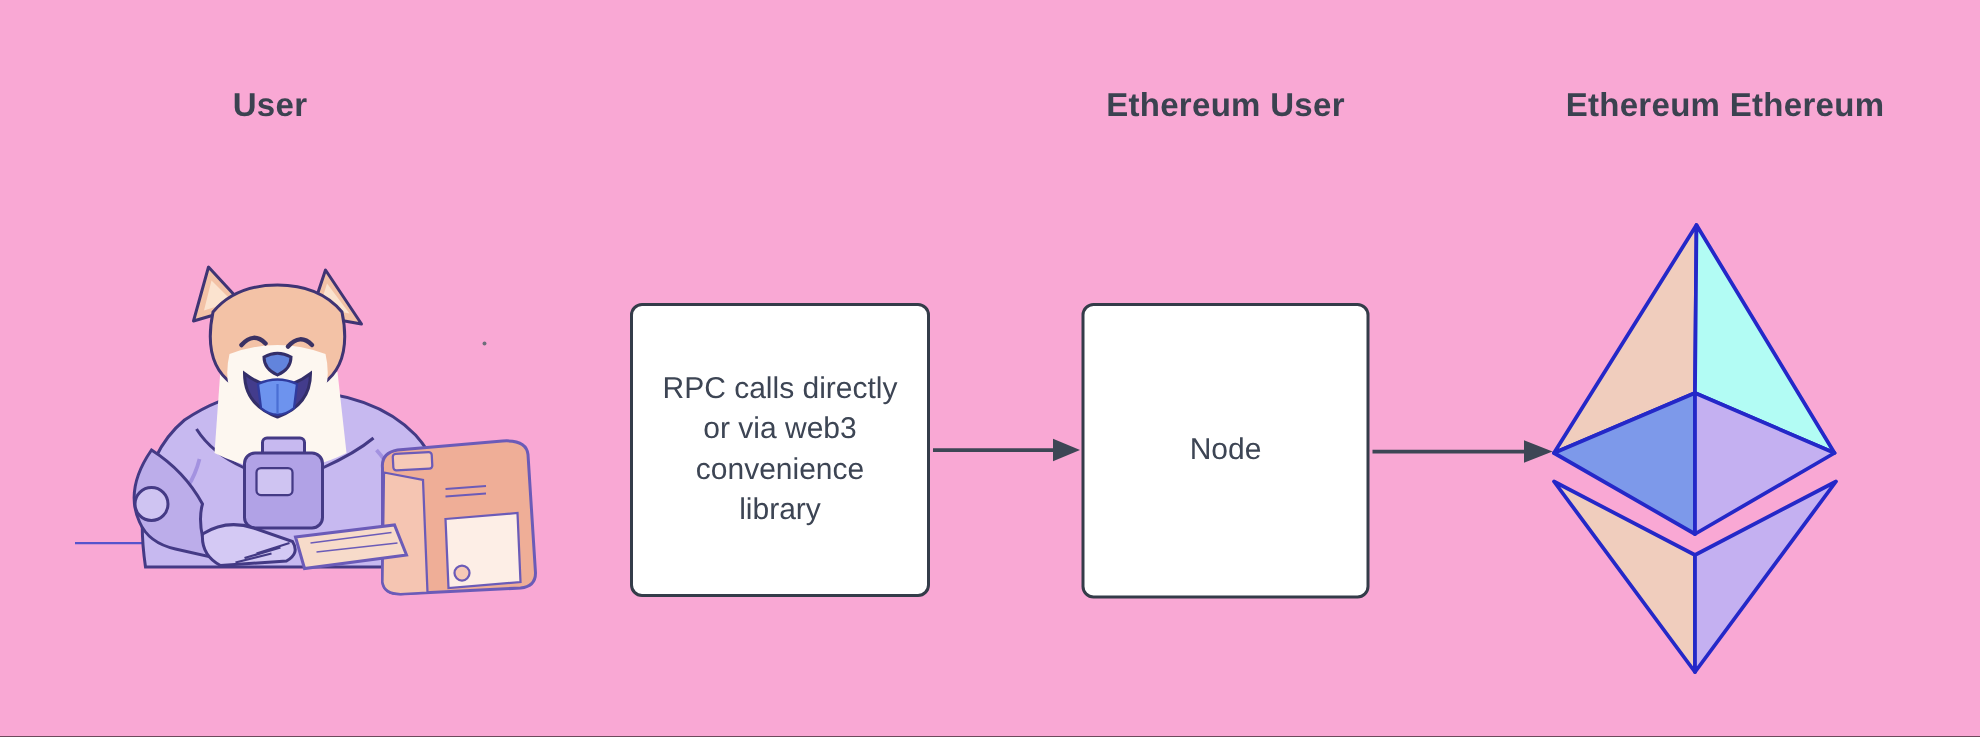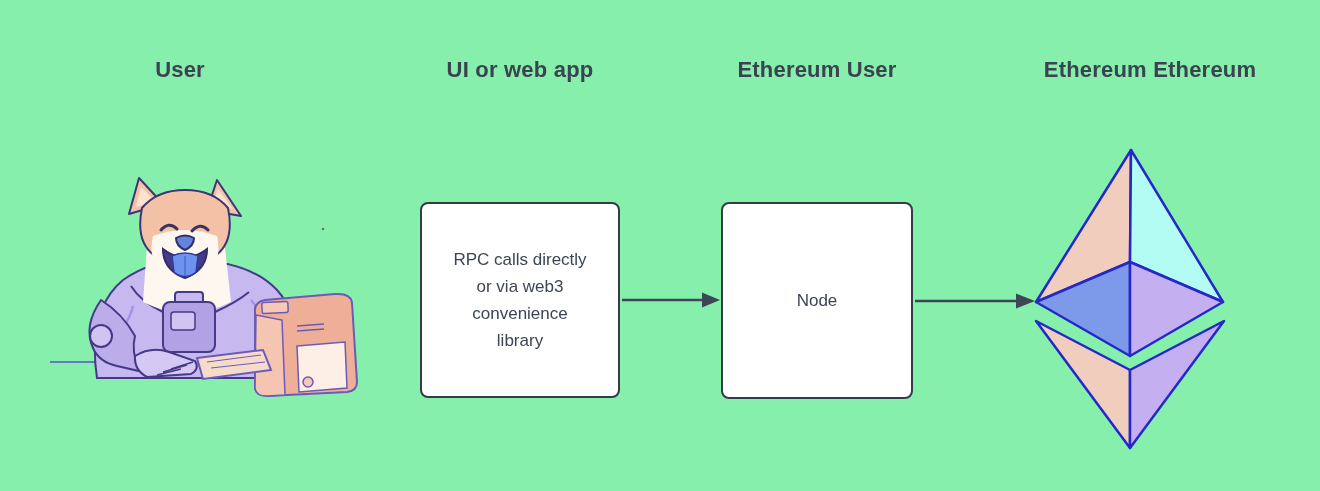--- a/index.html
+++ b/index.html
@@ -1,40 +1,39 @@
 <!DOCTYPE html>
 <html><head>
 <meta charset="utf-8">
 <style>
   html,body{margin:0;padding:0;background:#000;}
   .stage{
-    position:relative;width:1320px;height:491px;background:#86efac;
+    position:relative;width:1320px;height:491px;background:#f9a8d4;
     font-family:"Liberation Sans",sans-serif;overflow:hidden;
   }
   .col-label{
     position:absolute;top:57px;font-size:22px;font-weight:bold;
     color:#3b4250;text-align:center;letter-spacing:.2px;
   }
   .flow-box{
     position:absolute;background:#fff;border:2px solid #343c49;border-radius:8px;
     display:flex;flex-direction:column;align-items:center;justify-content:center;
     color:#3d4554;text-align:center;box-sizing:border-box;
   }
-  .flow-box .line{display:block;font-size:17px;line-height:27px;}
+  .flow-box .line{display:block;font-size:20px;line-height:27px;}
   .geth-text{font-size:22px;line-height:26px;}
   .abs{position:absolute;}
   svg{display:block;}
 </style>
 </head>
 <body>
 
 <div class="stage">
 
   <div class="col-label" style="left:100px;width:160px;">User</div>
-  <div class="col-label" style="left:420px;width:200px;">UI or web app</div>
   <div class="col-label" style="left:721px;width:192px;">Ethereum User</div>
   <div class="col-label" style="left:1040px;width:220px;">Ethereum Ethereum</div>
 
   <svg class="abs" style="left:35px;top:150px;" width="360" height="270" viewBox="0 0 360 270">
 
     <line x1="15" y1="212" x2="118" y2="212" stroke="#5653cc" stroke-width="1.5"></line>
 
     <circle cx="288" cy="79" r="1.3" fill="#6e6e7a"></circle>
 
     <path d="M62 228 Q52 160 88 130 Q120 108 160 110 Q215 112 242 140 Q262 162 264 200 L264 228 Z" fill="#c7b9f0" stroke="#443a85" stroke-width="2"></path>

